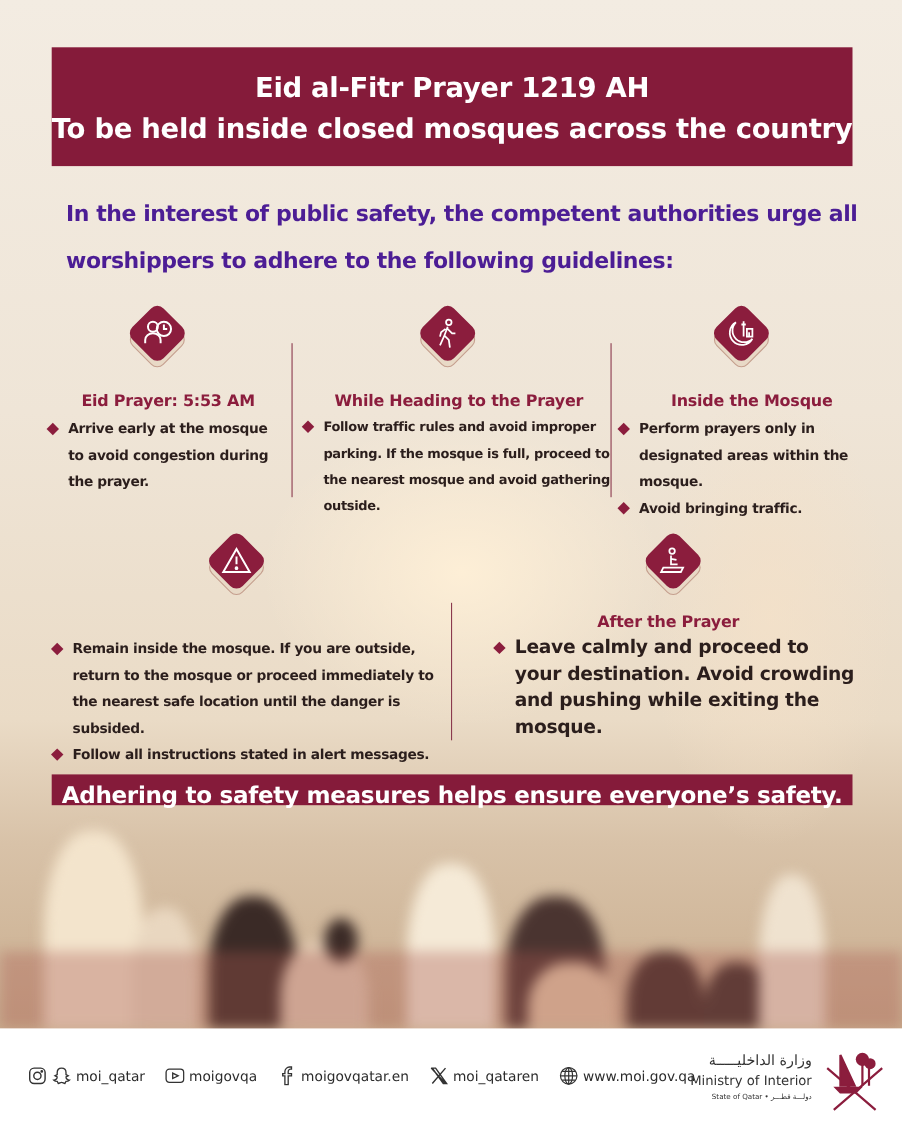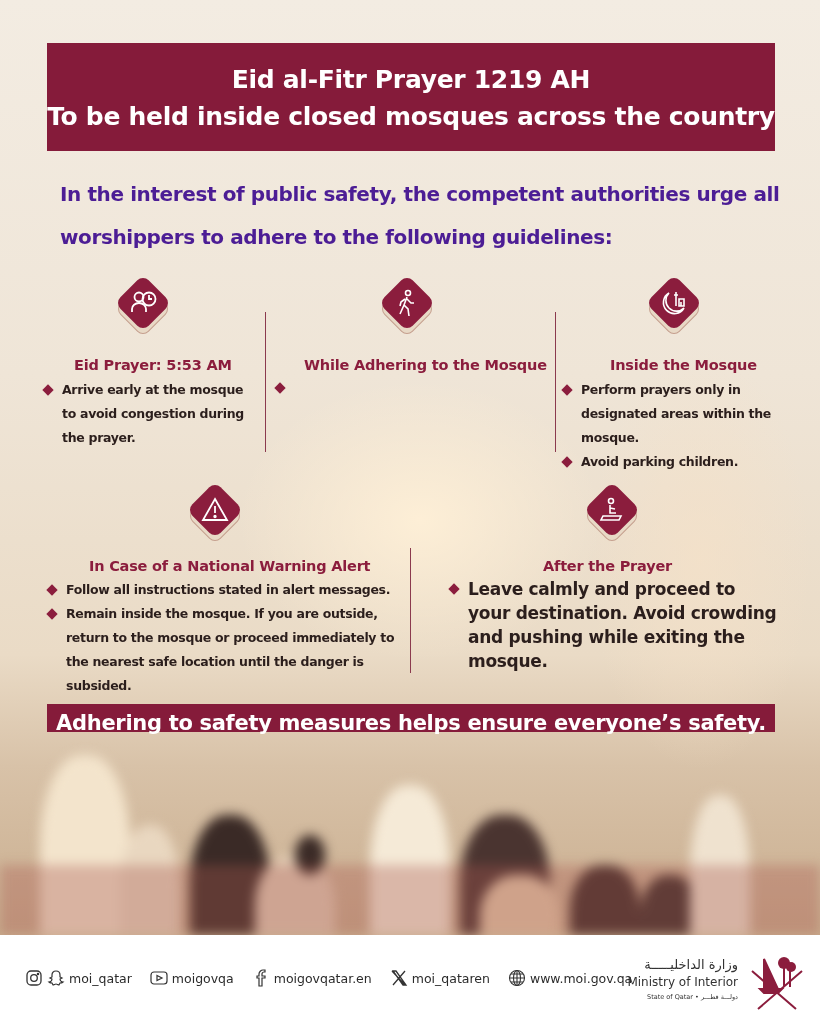--- a/index.html
+++ b/index.html
@@ -116,57 +116,56 @@
 
 <div class="sec" style="left:270px;top:275px;width:285px;height:180px;">
   <div class="icon-wrap" style="left:110px;top:2px;">
     <div class="diamond-shadow"></div>
       <div class="diamond"></div>
     <svg class="icon-svg" viewBox="0 0 36 36" fill="none" stroke="#fff" stroke-width="1.6">
       <circle cx="19" cy="8" r="2.5"></circle>
         <path d="M18 12 l-3 8 l4 4 l1 7 M15 20 l-4 9 M17 13 l5 5 l3 0 M16 14 l-4 3 l-1 4"></path>
     </svg>
   </div>
-  <div class="title" style="left:34px;top:82px;">While Adhering to the Mosque</div>
+  <div class="title" style="left:34px;top:82px;">While Heading to the Prayer</div>
   <ul style="left:6px;top:101px;width:280px;">
-    <li style="font-size:11.8px;"><span class="bullet"></span></li>
+    <li style="font-size:11.8px;"><span class="bullet"></span><span>Follow traffic rules and avoid improper parking. If the mosque is full, proceed to the nearest mosque and avoid gathering outside.</span></li>
   </ul>
 </div>
 <div class="vline" style="left:555px;top:312px;height:140px;"></div>
 
 <div class="sec" style="left:560px;top:275px;width:240px;height:180px;">
   <div class="icon-wrap" style="left:87px;top:2px;">
     <div class="diamond-shadow"></div>
       <div class="diamond"></div>
     <svg class="icon-svg" viewBox="0 0 36 36" fill="none" stroke="#fff" stroke-width="1.6">
       <path d="M13 8 a11 11 0 1 0 15 15 a9 9 0 0 1 -15 -15 z"></path>
       <path d="M20 7 v14 M18 10 h4 M23 14 h5 v7 h-5 z M25 17 v4"></path>
     </svg>
   </div>
   <div class="title" style="left:50px;top:82px;">Inside the Mosque</div>
   <ul style="left:3px;top:103px;width:235px;">
     <li><span class="bullet"></span><span>Perform prayers only in designated areas within the mosque.</span></li>
-    <li><span class="bullet"></span><span>Avoid parking children.</span></li>
+    <li><span class="bullet"></span><span>Avoid bringing traffic.</span></li>
   </ul>
 </div>
 
 <div class="sec" style="left:45px;top:482px;width:365px;height:200px;">
   <div class="icon-wrap" style="left:143px;top:2px;">
     <div class="diamond-shadow"></div>
       <div class="diamond"></div>
     <svg class="icon-svg" viewBox="0 0 36 36" fill="none" stroke="#fff" stroke-width="1.8">
       <path d="M18 7 L30 28 H6 Z"></path>
         <path d="M18 14 v7"></path>
         <circle cx="18" cy="24.5" r="0.8" fill="#fff"></circle>
     </svg>
   </div>
-  <div class="title" style="left:44px;top:76px;">In Case of a National Warning Alert</div>
   <ul style="left:3px;top:96px;width:360px;">
+    <li><span class="bullet"></span><span>Remain inside the mosque. If you are outside, return to the mosque or proceed immediately to the nearest safe location until the danger is subsided.</span></li>
     <li><span class="bullet"></span><span>Follow all instructions stated in alert messages.</span></li>
-    <li><span class="bullet"></span><span>Remain inside the mosque. If you are outside, return to the mosque or proceed immediately to the nearest safe location until the danger is subsided.</span></li>
   </ul>
 </div>
 <div class="vline" style="left:410px;top:548px;height:125px;"></div>
 
 <div class="sec" style="left:440px;top:482px;width:345px;height:200px;">
   <div class="icon-wrap" style="left:145px;top:2px;">
     <div class="diamond-shadow"></div>
       <div class="diamond"></div>
     <svg class="icon-svg" viewBox="0 0 36 36" fill="none" stroke="#fff" stroke-width="1.6">
       <circle cx="17" cy="9" r="2.5"></circle>

